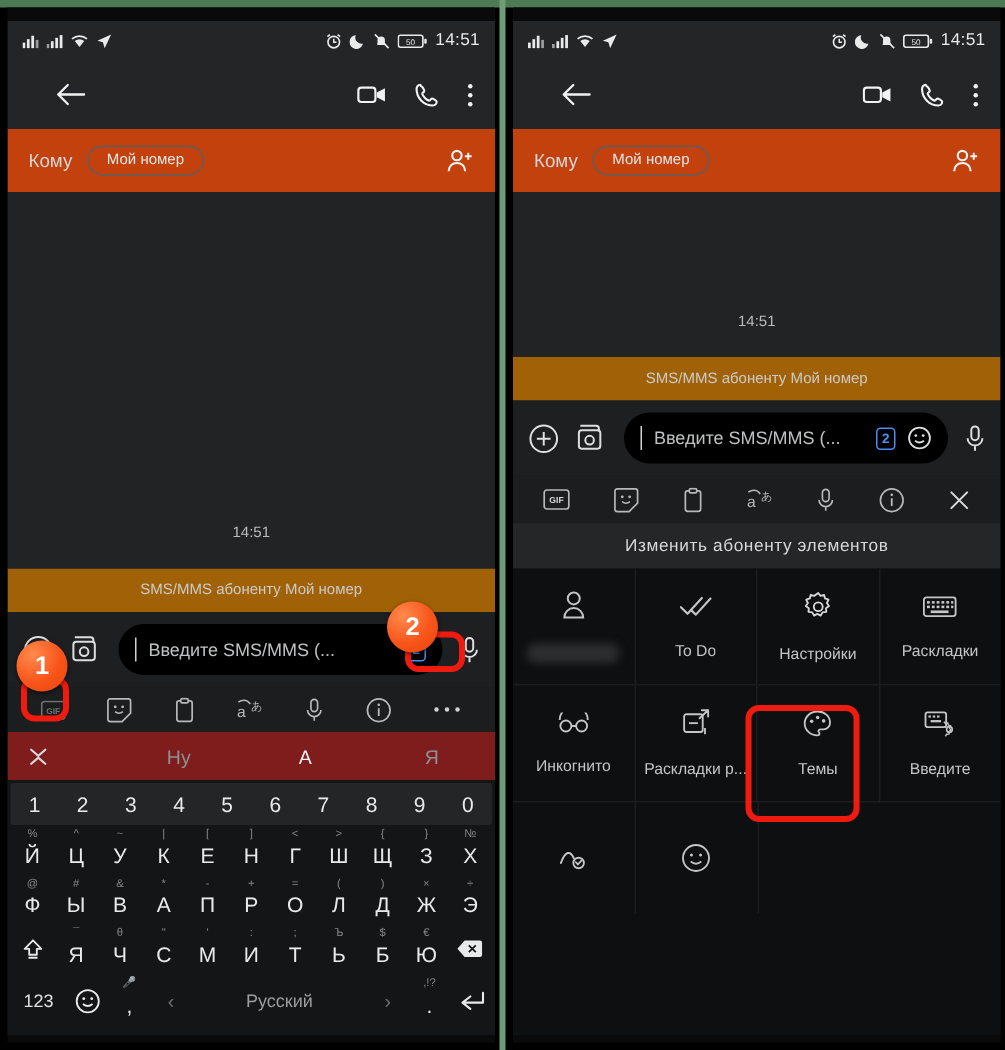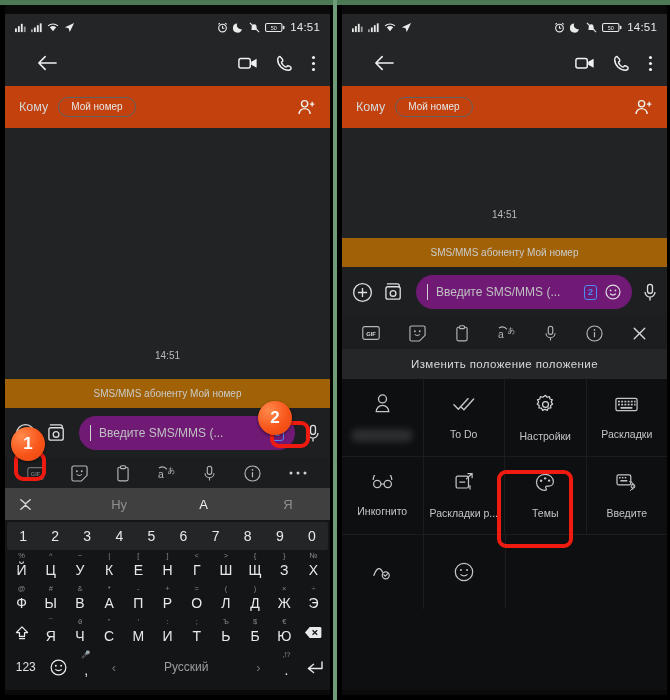--- a/index.html
+++ b/index.html
@@ -112,21 +112,21 @@
     background:#1d1f21;
     height:50px;
     display:flex;
     align-items:center;
     padding:0 10px;
     gap:11px;
   }
   .inputpill{
     flex:1;
     height:34px;
-    background:#701a75;
+    background:#000000;
     border-radius:17px;
     display:flex;
     align-items:center;
     padding:0 11px;
     gap:8px;
     overflow:hidden;
   }
   .caret{ width:1px; height:16px; background:#cfd1d2; flex:0 0 auto; }
   .phold{ color:#bfc1c2; font-size:12px; white-space:nowrap; flex:1; overflow:hidden; }
   .simbadge{
@@ -140,21 +140,21 @@
     flex:0 0 auto;
     height:30px;
     background:#1b1d1f;
     display:flex; align-items:center;
     justify-content:space-around;
     padding:0 8px;
   }
   .suggest{
     flex:0 0 auto;
     height:32px;
-    background:#404040;
+    background:#7f1d1d;
     display:flex; align-items:center;gap:32px;
   }
   .suggest .collapse{ width:40px; display:flex; justify-content:center; }
   .suggest .sgrid{ flex:1; display:flex; }
   .suggest .sg{ flex:1; text-align:center; font-size:13px; color:#8d9092; }
   .suggest .sg.mid{ color:#f0f1f1; }
 
   .keys{
     flex:0 0 auto;
     background:#141517;
@@ -870,21 +870,21 @@
               <circle cx="9" cy="5.2" r=".9" fill="#b6b8b9"></circle>
             </svg>
           </span>
         <span class="ic">
             <svg width="15" height="15" viewBox="0 0 16 16">
               <path d="M2.4 2.4 L13.6 13.6 M13.6 2.4 L2.4 13.6" stroke="#d8d9da" stroke-width="1.5" stroke-linecap="round"></path>
             </svg>
           </span>
       </div>
 
-      <div class="menutitle">Изменить положение положение</div>
+      <div class="menutitle">Изменить абоненту элементов</div>
 
       <div class="menugrid">
         <div class="mrow">
           <div class="mcell">
             <span class="ic">
                 <svg width="19" height="21" viewBox="0 0 20 22">
                   <circle cx="10" cy="6.2" r="4.2" stroke="#c3c5c6" stroke-width="1.4" fill="none"></circle>
                   <path d="M3.4 19.6 a6.6 6.6 0 0 1 13.2 0 Z" stroke="#c3c5c6" stroke-width="1.4" fill="none"></path>
                 </svg>
               </span>

